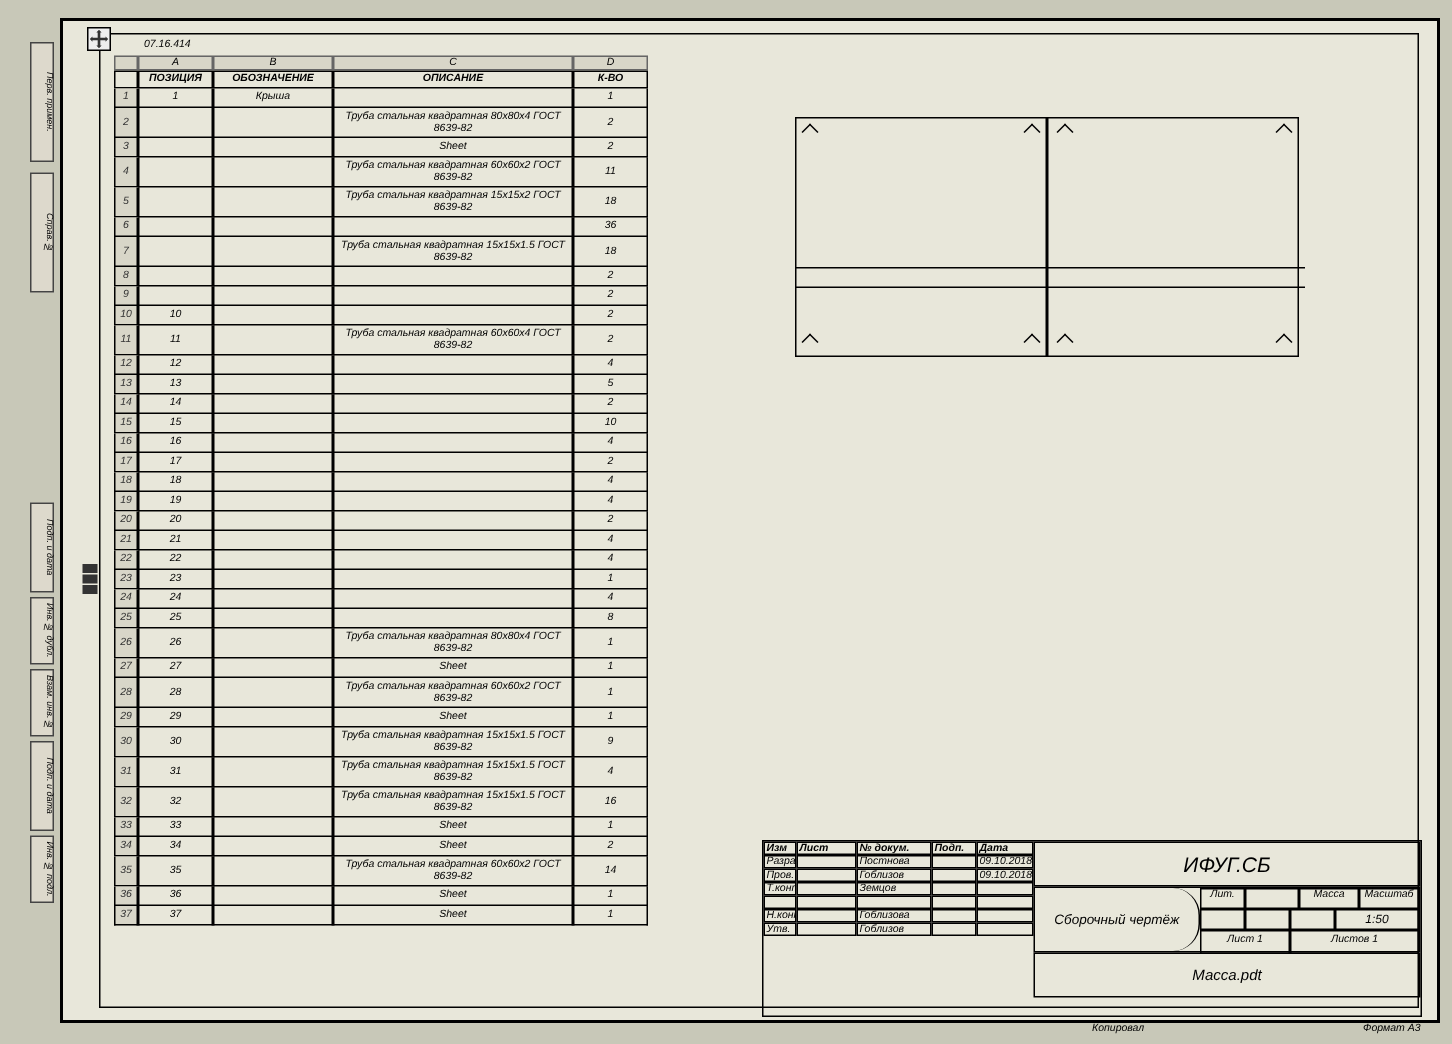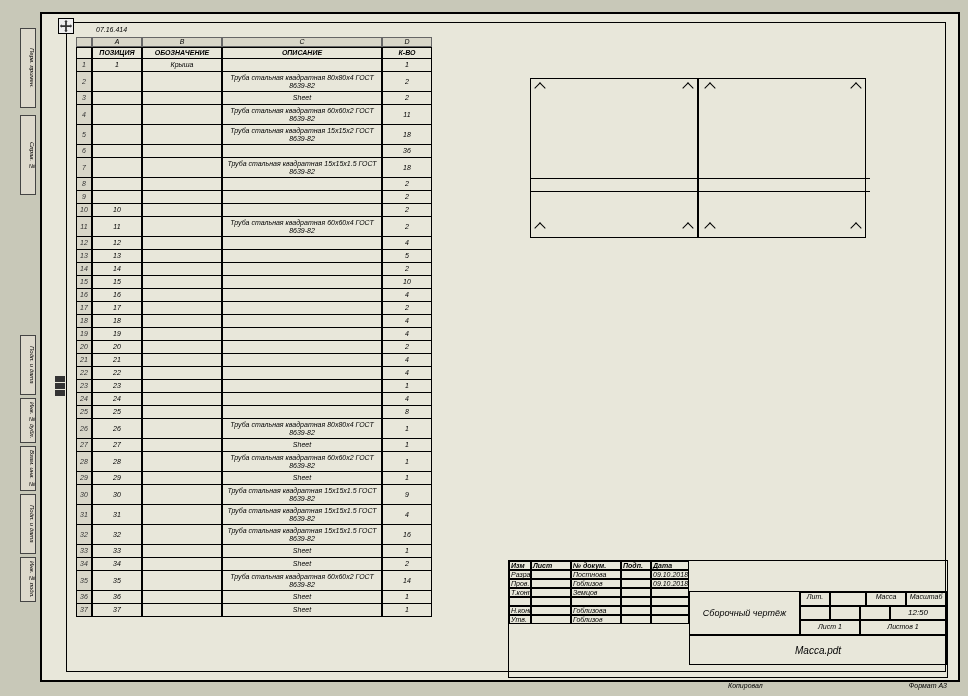--- a/index.html
+++ b/index.html
@@ -137,21 +137,21 @@
   .tb-row.hdr div { font-weight:bold; }
   .tb-big {
     position: absolute; left: 180px; top: 0; right: 0; height: 30px;
     border:1px solid #000; display:flex; align-items:center; justify-content:center;
     font-size: 14px;
   }
   .tb-mid {
     position:absolute; left:180px; top:30px; right:0; height:44px;
     border:1px solid #000;
   }
-  .tb-mid-l { position:absolute; left:0; top:0; width:110px; bottom:0; border-right:1px solid #000; display:flex; align-items:center; justify-content:center; font-size:9px;}
+  .tb-mid-l { position:absolute; left:0; top:0; width:110px; bottom:0; border-right:1px solid #000; display:flex; align-items:center; justify-content:center; font-size:9px;border-radius:18px;}
   .tb-mid-r { position:absolute; left:110px; right:0; top:0; bottom:0;}
   .tb-mid-r-top { display:grid; grid-template-columns: 30px 1fr 40px 40px; height:14px;}
   .tb-mid-r-top div { border:1px solid #000; text-align:center;}
   .tb-mid-r-bot { display:grid; grid-template-columns: 30px 30px 30px 1fr; height:14px;}
   .tb-mid-r-bot div { border:1px solid #000; text-align:center; font-size:8px; padding-top:1px;}
   .tb-mid-r-bot2 { display:grid; grid-template-columns: 60px 1fr; height:16px;}
   .tb-mid-r-bot2 div { border:1px solid #000; text-align:center; padding-top:2px;}
   .tb-bot {
     position:absolute; left:180px; top:74px; right:0; bottom:0;
   }
@@ -536,34 +536,35 @@
         </div>
         <div class="tb-row">
           <div>Утв.</div>
           <div></div>
           <div>Гоблизов</div>
           <div></div>
           <div></div>
         </div>
       </div>
   </div>
+  <div class="tb-big">ИФУГ.СБ</div>
   <div class="tb-mid">
     <div class="tb-mid-l">Сборочный чертёж</div>
     <div class="tb-mid-r">
       <div class="tb-mid-r-top">
         <div>Лит.</div>
         <div></div>
         <div>Масса</div>
         <div>Масштаб</div>
       </div>
       <div class="tb-mid-r-bot">
         <div></div>
           <div></div>
           <div></div>
-        <div>12:50</div>
+        <div>1:50</div>
       </div>
       <div class="tb-mid-r-bot2">
         <div>Лист 1</div>
         <div>Листов 1</div>
       </div>
     </div>
   </div>
   <div class="tb-bot">
     <div class="tb-bot-name">Масса.pdt</div>
   </div>

